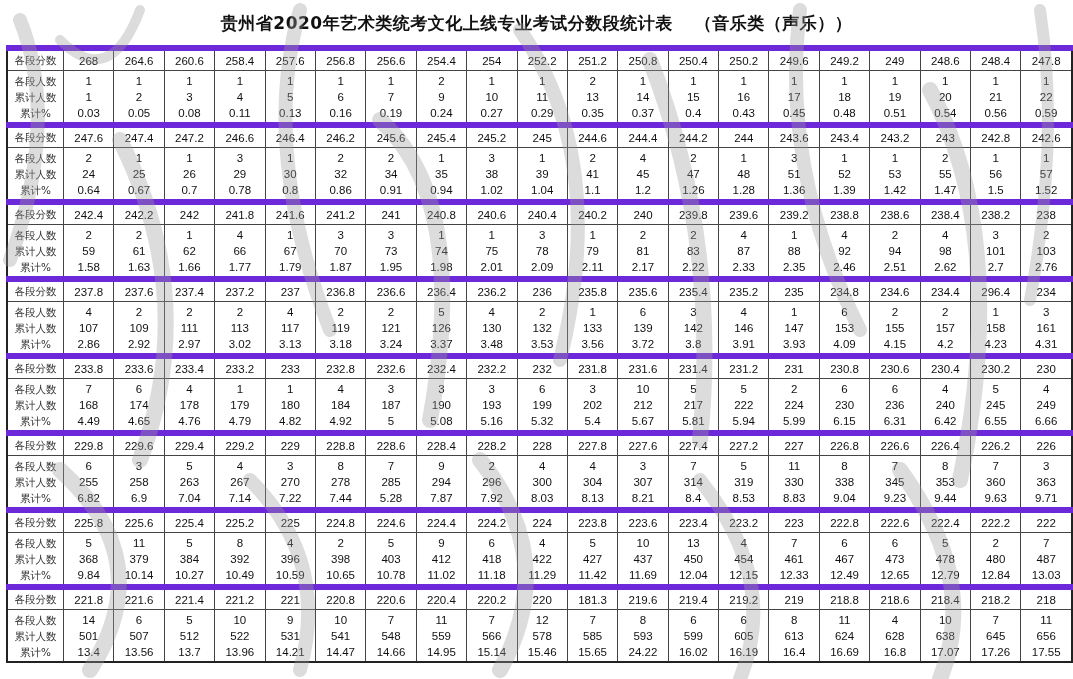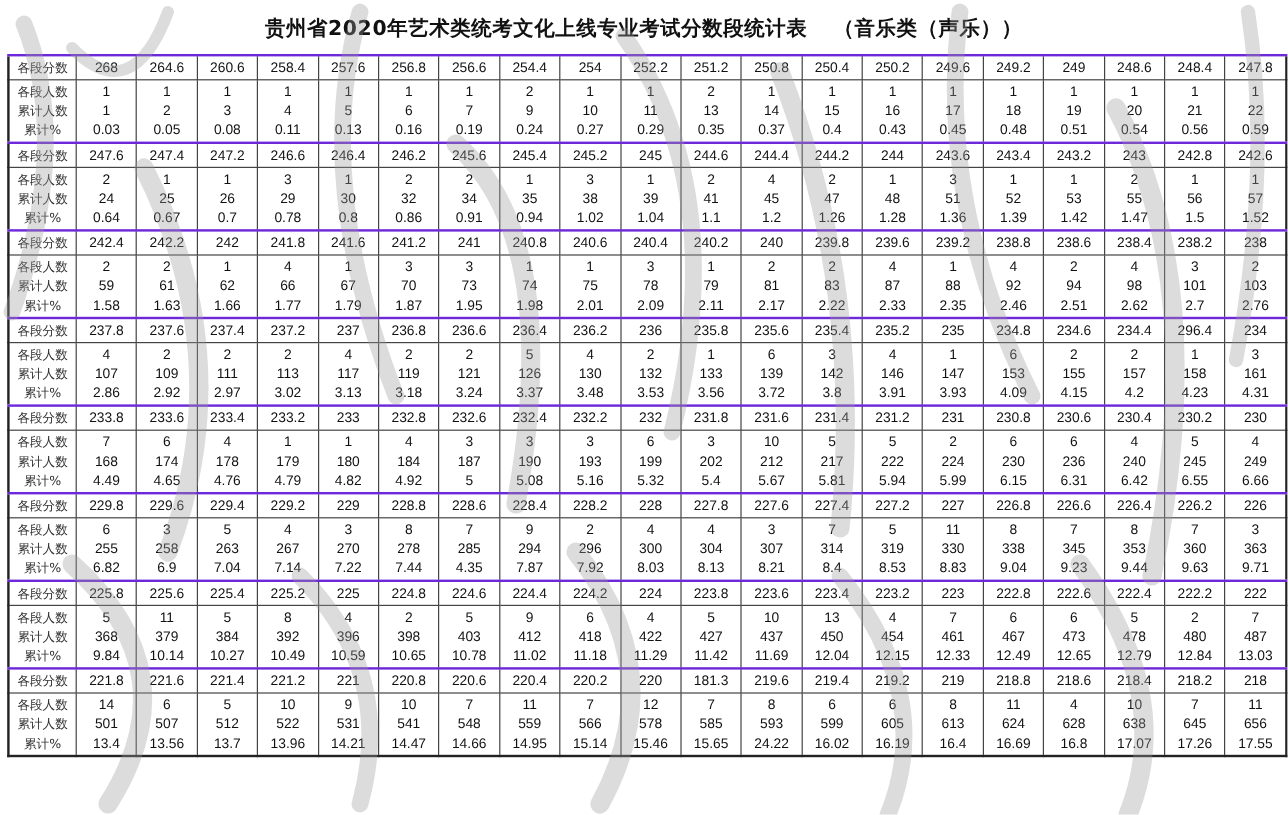--- a/index.html
+++ b/index.html
@@ -30,21 +30,21 @@
     text-align: center;
     padding: 0;
     width: 50px;
   }
   table.stats td.lbl {
     width: 56px; font-family: "DejaVu Sans", sans-serif; font-size: 10.5px; color: #333;
   }
   tr.score td { height: 19px; }
   tr.data td { height: 51px; vertical-align: middle; }
   tr.data td .line { display: block; height: 16px; line-height: 16px; }
-  tbody.block { border-top: 2px solid #6d28d9; }
+  tbody.block { border-top: 6px solid #6d28d9; }
   table.stats { border: 2px solid #222; }
 </style>
 </head>
 <body>
 
 <div class="title">
   <span>贵州省2020年艺术类统考文化上线专业考试分数段统计表</span><span class="sub">（音乐类（声乐））</span>
 </div>
 
 <table class="stats" id="stats-table">
@@ -764,21 +764,21 @@
           <span class="line">7.22</span>
         </td>
         <td>
           <span class="line">8</span>
           <span class="line">278</span>
           <span class="line">7.44</span>
         </td>
         <td>
           <span class="line">7</span>
           <span class="line">285</span>
-          <span class="line">4.35</span>
+          <span class="line">5.28</span>
         </td>
         <td>
           <span class="line">9</span>
           <span class="line">294</span>
           <span class="line">7.87</span>
         </td>
         <td>
           <span class="line">2</span>
           <span class="line">296</span>
           <span class="line">7.92</span>

